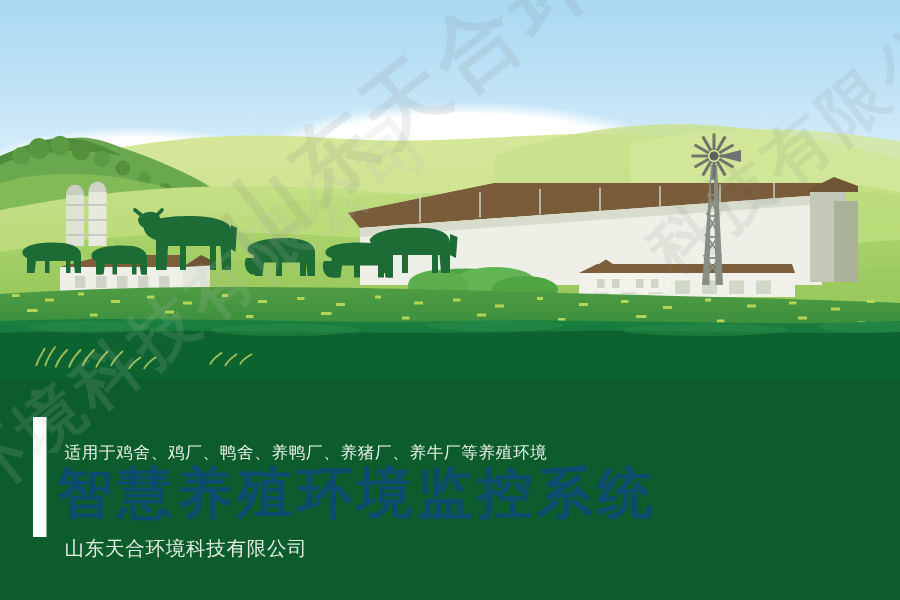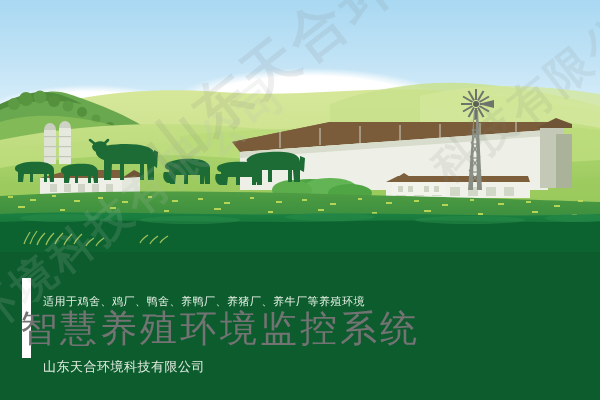--- a/index.html
+++ b/index.html
@@ -60,25 +60,25 @@
     left: 43px; top: 280px;
     font-size: 11px;
     letter-spacing: .5px;
     color: #e8f2e6;
     white-space: nowrap;
     line-height: 20px;
     margin-top: 12px;
   }
   .main-title {
     position: absolute;
-    left: 20px; top: 306px;
+    left: 38px; top: 306px;
     font-size: 37px;
-    font-weight: normal;
+    font-weight: bold;
     letter-spacing: 3px;
-    color: #737373;
+    color: #0c4a6e;
     white-space: nowrap;
     line-height: 46px;
   }
   .company {
     position: absolute;
     left: 43px; top: 357px;
     font-size: 13px;
     letter-spacing: .5px;
     color: #e2ece0;
     white-space: nowrap;

